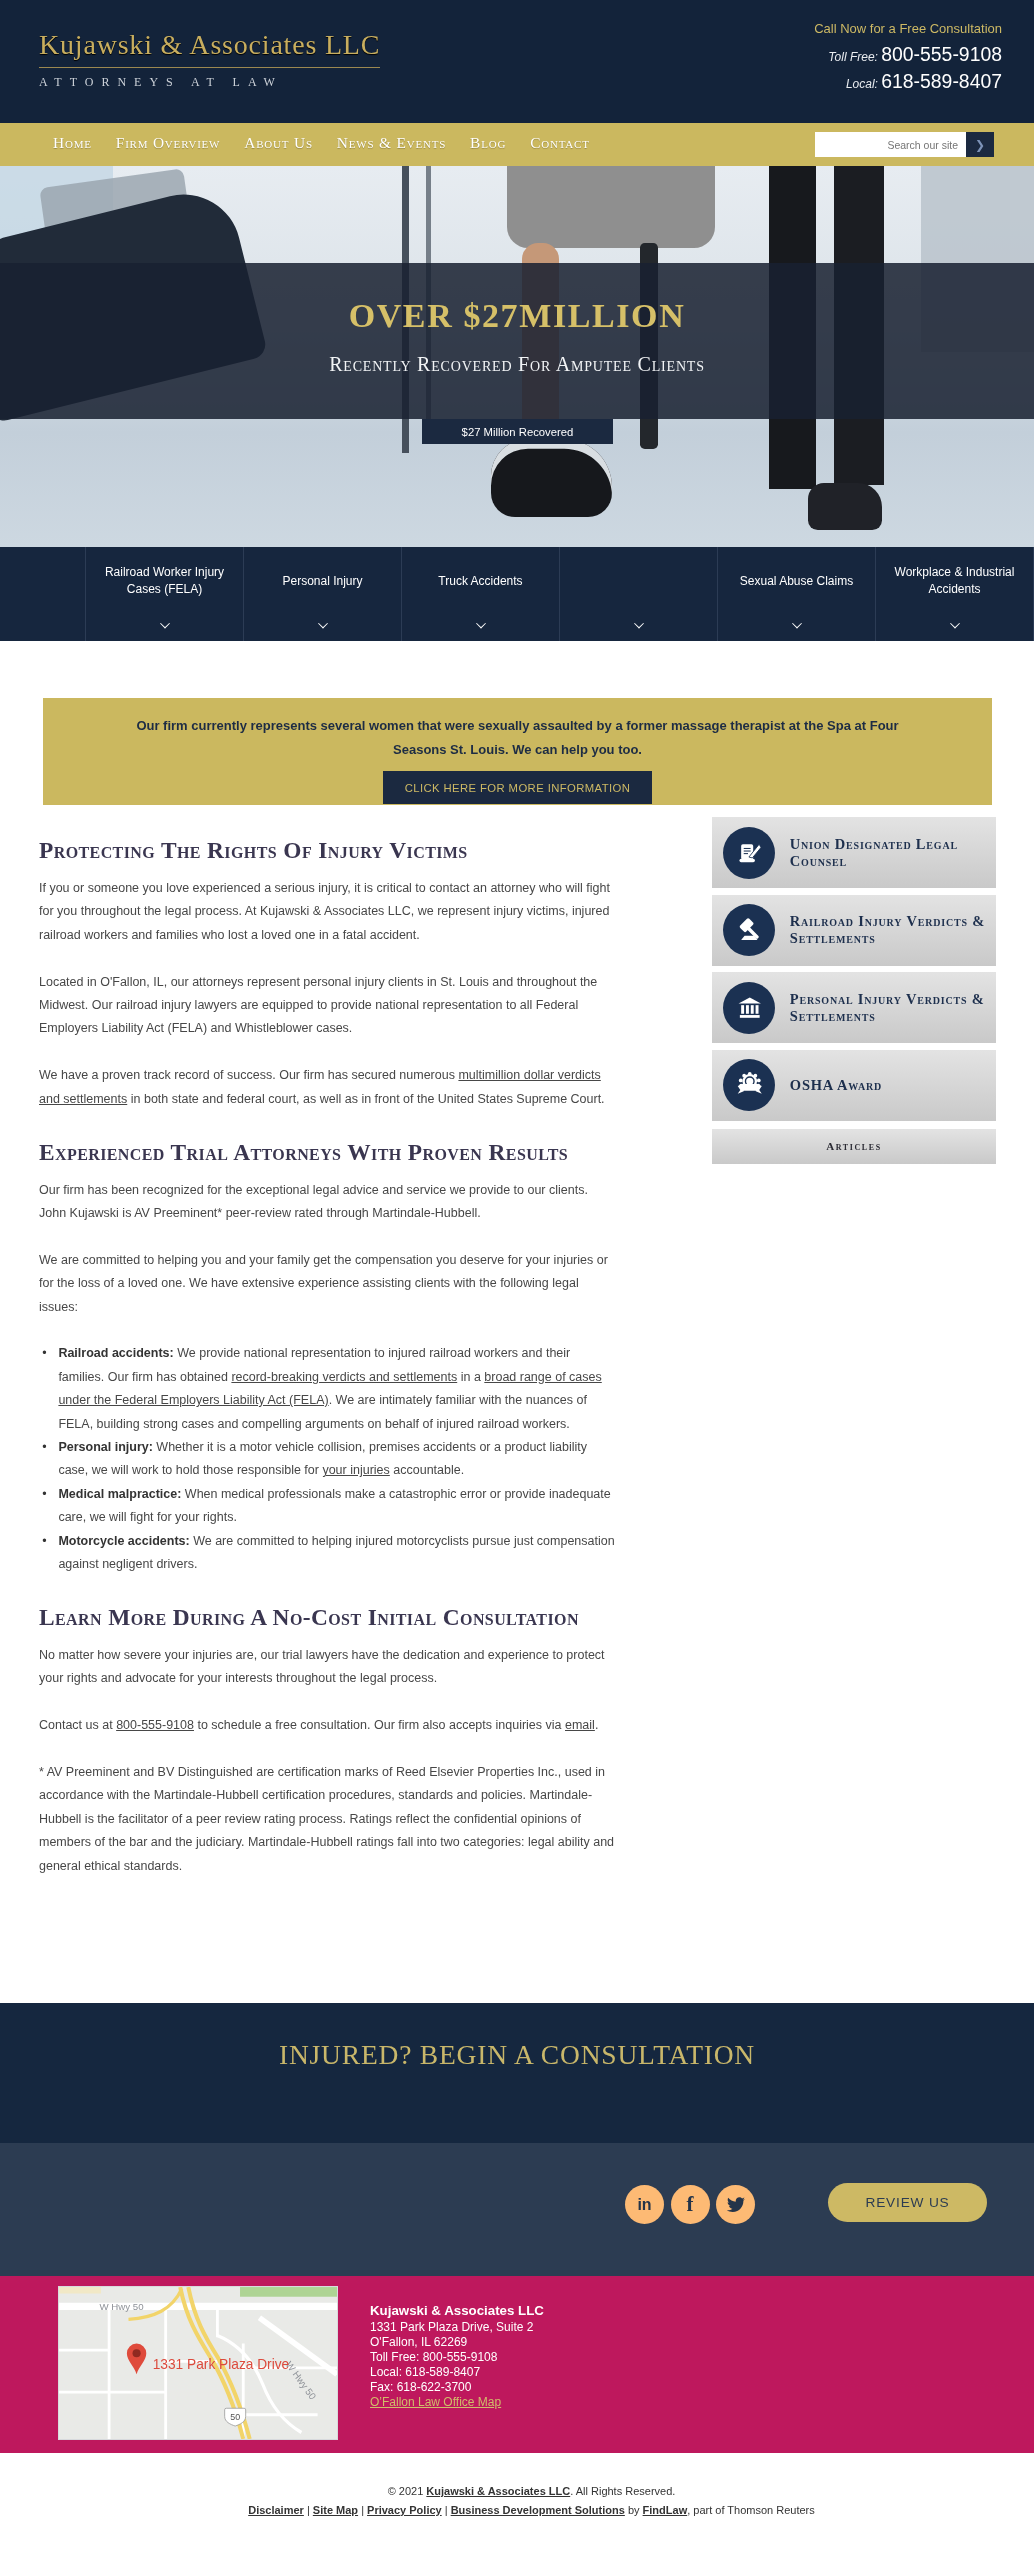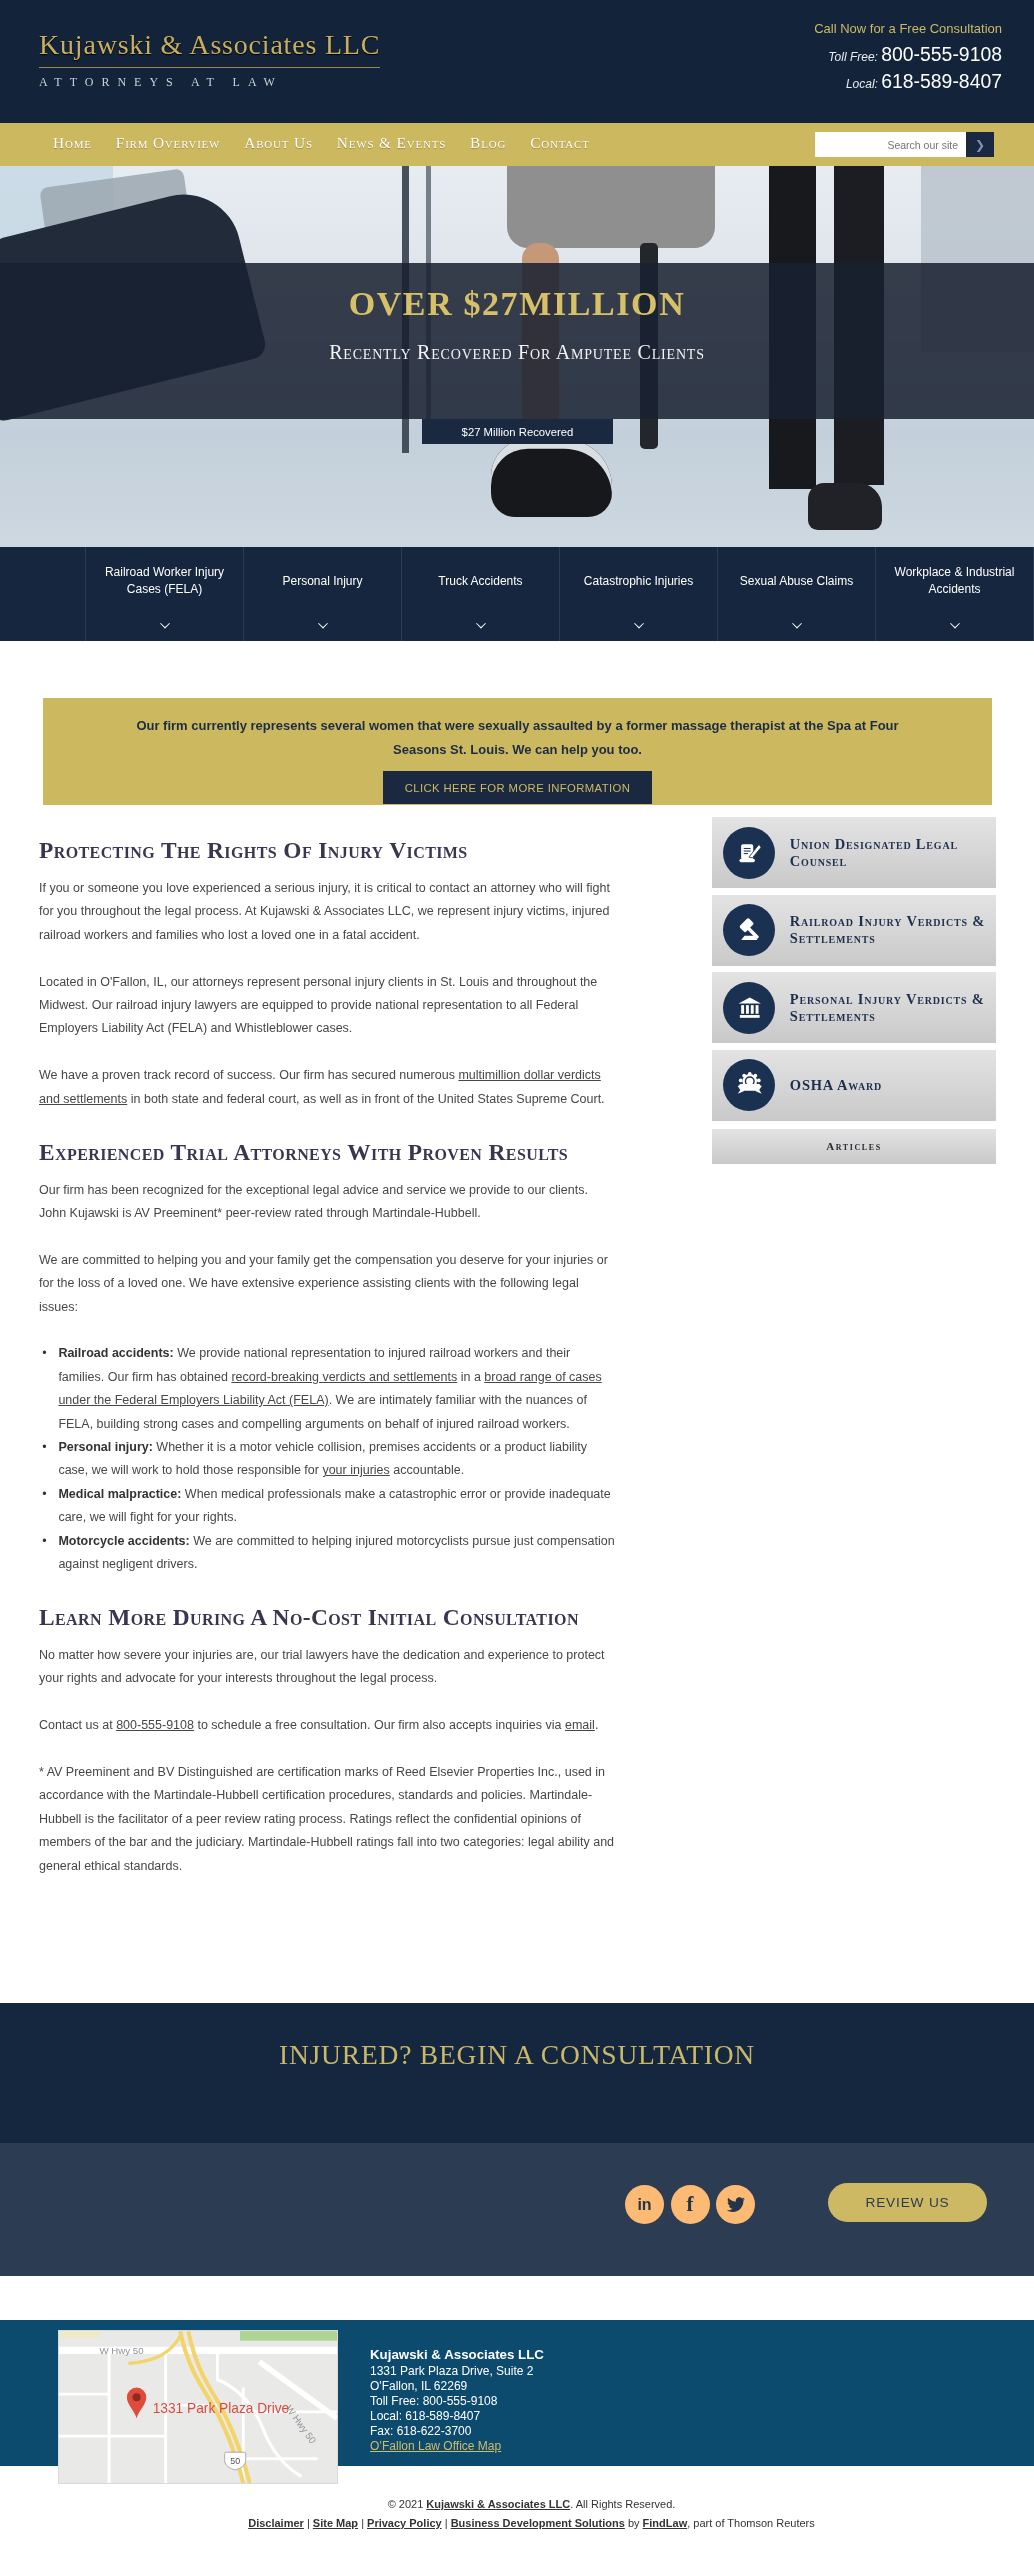--- a/index.html
+++ b/index.html
@@ -46,21 +46,21 @@
   .sh-skin-leg { left:522px; top:77px; width:37px; height:202px; background:#c59878; border-radius:16px; }
   .sh-prosthetic { left:640px; top:77px; width:18px; height:206px; background:#23272c; border-radius:4.8px; }
   .sh-sneaker { left:491px; top:273px; width:121px; height:78px; background:#16181c;
     border-radius:37px 48px 24px 24px; box-shadow:0 9.7px 0 #d9dee2 inset; }
   .sh-pants1 { left:769px; top:0; width:47px; height:323px; background:#17191d; }
   .sh-pants2 { left:834px; top:0; width:50px; height:319px; background:#1b1d22; }
   .sh-shoe2 { left:808px; top:317px; width:74px; height:47px; background:#202228; border-radius:16px 24px 9.7px 9.7px; }
   .sh-equip-r { left:921px; top:0; width:113px; height:186px; background:#b7c1c9; opacity:.8; }
   .hero-overlay { position:absolute; left:0; top:97px; width:100%; height:156px;
     background:rgba(24,33,49,.86); text-align:center; }
-  .hero-headline { margin-top:22px; font-family:"Liberation Serif", serif; font-weight:700;
+  .hero-headline { margin-top:34px; font-family:"Liberation Serif", serif; font-weight:700;
     font-size:34px; letter-spacing:1.6px; color:#d6c068; }
   .hero-subheadline { margin-top:18px; font-family:"Liberation Serif", serif;
     font-variant:small-caps; font-size:20px; letter-spacing:0.8px; color:#f2f4f6; }
   .hero-badge { position:absolute; left:422px; top:253px; width:191px; height:25px;
     background:#1b2940; color:#fff; font-size:11.3px; display:flex; align-items:center;
     justify-content:center; cursor:pointer; }
 
   
   .tab-strip { height:94px; background:#16263e;padding-left:42px; }
   .tab-row { margin-left:43px; width:949px; height:100%; display:flex; }
@@ -119,21 +119,21 @@
   .socials { position:absolute; left:625px; top:42px; display:flex; gap:6.5px; }
   .social-circle { width:39px; height:39px; border-radius:50%; background:#fdba74;
     display:flex; align-items:center; justify-content:center; cursor:pointer;
     color:#243449; font-weight:700; }
   .social-in { font-size:16px; font-family:"Liberation Sans", sans-serif; }
   .social-f { font-size:21px; font-family:"Liberation Serif", serif; }
   .review-btn { position:absolute; right:47px; top:40px; width:159px; height:39px;
     border-radius:19.4px; background:#cdb964; border:none; color:#2c3c52; font-size:13.7px;
     letter-spacing:0.8px; cursor:pointer; }
 
-  .footer-lower { height:146px; background:#0c4a6e; position:relative;margin-top:44px; }
+  .footer-lower { height:177px; background:#be185d; position:relative; }
   .map-wrap { position:absolute; left:58px; top:9.7px; width:280px; height:154px;
     border:0.8px solid #d8dadd; cursor:pointer; background:#e9eae7; }
   .footer-contact { position:absolute; left:370px; top:27px; color:#fff;
     font-size:12px; line-height:15px; }
   .footer-contact .firm { font-weight:700; font-size:13.3px; margin-bottom:1.6px; }
   .map-link { color:#d0bd6a; text-decoration:underline; }
 
   .bottom-bar { height:124px; background:#fff; text-align:center; font-size:11px; color:#333;padding-left:29px; }
   .copyright { padding-top:32px; }
   .links-line { margin-top:7.3px; }
@@ -203,21 +203,20 @@
     </div>
     <div class="tab">
       <div class="tab-label">Personal Injury</div>
       <span class="tab-chevron"></span>
     </div>
     <div class="tab">
       <div class="tab-label">Truck Accidents</div>
       <span class="tab-chevron"></span>
     </div>
     <div class="tab">
-      <div class="tab-label">Catastrophic Injuries</div>
       <span class="tab-chevron"></span>
     </div>
     <div class="tab">
       <div class="tab-label">Sexual Abuse Claims</div>
       <span class="tab-chevron"></span>
     </div>
     <div class="tab">
       <div class="tab-label">Workplace &amp; Industrial Accidents</div>
       <span class="tab-chevron"></span>
     </div>

